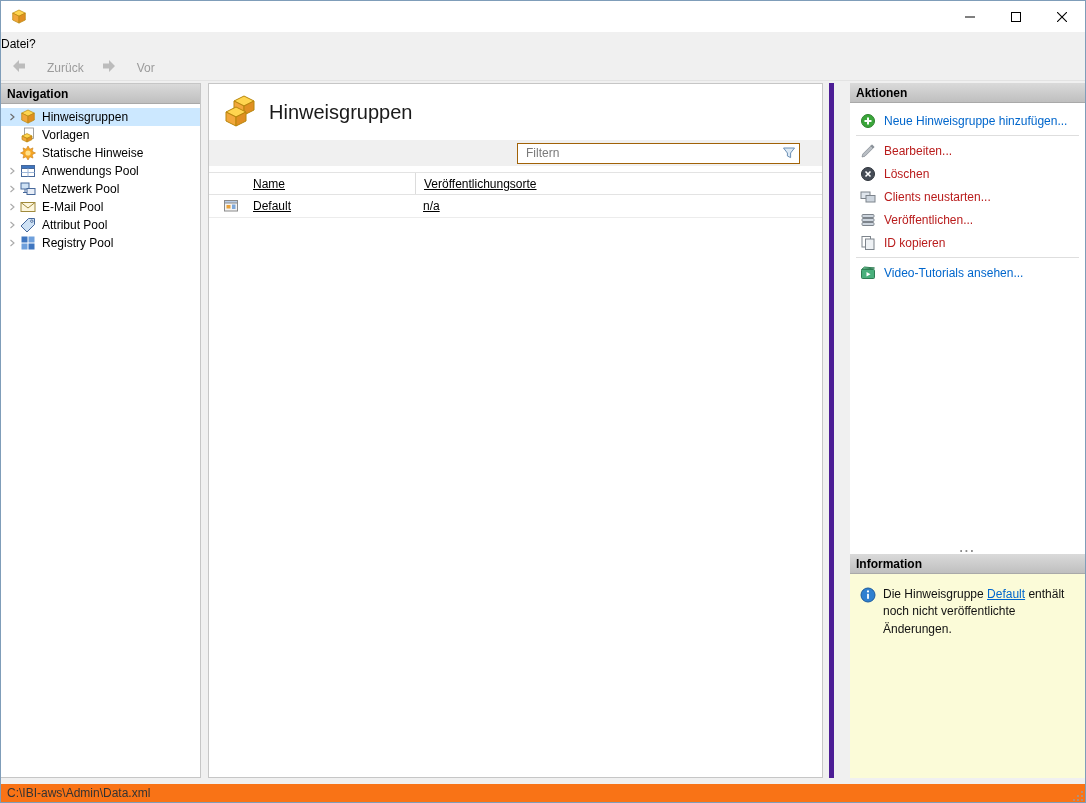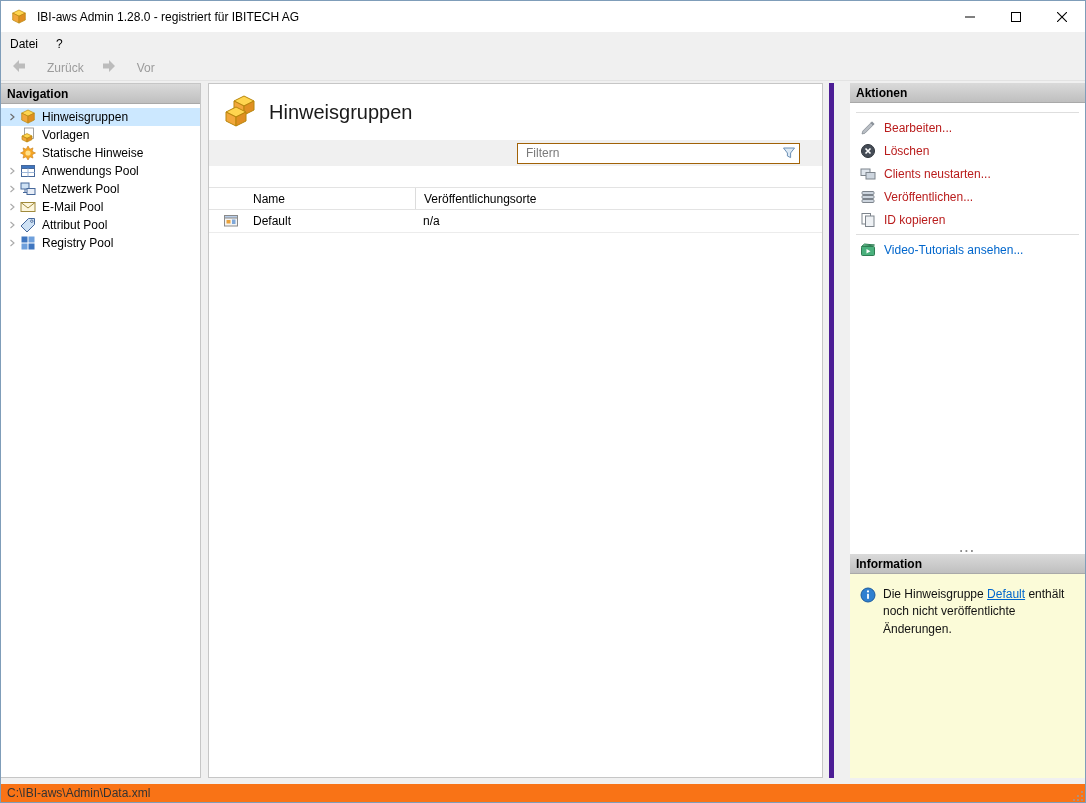--- a/index.html
+++ b/index.html
@@ -9,21 +9,21 @@
 
   
   .titlebar { flex:0 0 31px; background:#fff; display:flex; align-items:center; }
   .app-icon { width:18px; height:18px; margin-left:10px; display:flex; align-items:center; }
   .titlebar .title { margin-left:8px; }
   .win-controls { margin-left:auto; display:flex; height:100%; }
   .win-btn { width:46px; height:100%; display:flex; align-items:center; justify-content:center; cursor:default; }
 
   
   .menubar { flex:0 0 23px; background:#f0f0f0; display:flex; align-items:stretch; }
-  .menu-item { padding:0 9px; display:flex; align-items:center; }
+  .menu-item { padding:0 0; display:flex; align-items:center; }
   .toolbar { flex:0 0 26px; background:#f0f0f0; display:flex; align-items:center; border-bottom:1px solid #e3e3e3; color:#9b9b9b; }
   .tool-btn { display:flex; align-items:center; gap:20px; padding:0 7px; height:22px; margin-left:3px; }
 
   
   .main { flex:1; min-height:0; display:flex; padding:2px 0 6px 0; background:#f0f0f0; }
   .panel-header { flex:0 0 20px; background:linear-gradient(#dadada,#bfbfbf); border-bottom:1px solid #a9a9a9;
                   font-weight:bold; display:flex; align-items:center; padding-left:6px; }
 
   .nav-panel { width:200px; background:#fff; border:1px solid #c6c6c6; border-left:none; display:flex; flex-direction:column; }
   .tree { padding-top:4px; }
@@ -34,21 +34,21 @@
   .tree-label { margin-left:5px; white-space:nowrap; }
 
   .content-panel { flex:1; margin:0 6px 0 7px; background:#fff; border:1px solid #c6c6c6; display:flex; flex-direction:column; min-width:0; }
   .content-header { flex:0 0 56px; display:flex; align-items:center; padding-left:14px; gap:12px; }
   .content-header h1 { font-size:20px; font-weight:400; color:#1a1a1a; }
   .filter-bar { flex:0 0 26px; background:#f0f0f0; display:flex; align-items:center; }
   .filter-box { margin-left:auto; margin-right:22px; width:283px; height:21px; background:#fff; border:1px solid #a16207; display:flex; align-items:center; }
   .filter-box input { border:none; outline:none; flex:1; height:100%; padding:0 8px; font:inherit; color:#333; }
   .filter-box input::placeholder { color:#7a7a7a; }
   .funnel { width:20px; display:flex; justify-content:center; cursor:pointer; }
-  .table { margin-top:21px; }
+  .table { margin-top:6px;text-decoration:underline; }
   .trow { display:flex; align-items:center; height:23px; }
   .thead { border-top:1px solid #e3e3e3; border-bottom:1px solid #e3e3e3; }
   .tbody-row { border-bottom:1px solid #ececec; }
   .cell-icon { flex:0 0 34px; display:flex; justify-content:flex-start; padding-left:14px; }
   .cell-name { flex:0 0 172px; padding-left:10px; }
   .cell-pub { flex:1; padding-left:8px; }
   .thead .cell-pub { border-left:1px solid #dcdcdc; height:100%; display:flex; align-items:center; }
 
   .right-panel { width:256px; display:flex; flex-direction:column; border-left:5px solid #4c1d95;padding-left:16px; }
   .actions-section { flex:1; min-height:0; display:flex; flex-direction:column; }
@@ -76,21 +76,20 @@
 <div class="window">
 
   <div class="titlebar">
     <span class="app-icon">
       <svg width="16" height="16" viewBox="0 0 16 16">
           <path d="M8 1 14.3 4.1 8 7.2 1.7 4.1Z" fill="#ffd54f" stroke="#b8860b" stroke-width=".7"></path>
           <path d="M1.7 4.1 8 7.2v6.9L1.7 11Z" fill="#f2a73b" stroke="#b8860b" stroke-width=".7"></path>
           <path d="M14.3 4.1 8 7.2v6.9L14.3 11Z" fill="#e08f22" stroke="#b8860b" stroke-width=".7"></path>
         </svg>
     </span>
-    <span class="title">IBI-aws Admin 1.28.0 - registriert für IBITECH AG</span>
     <div class="win-controls">
       <div class="win-btn">
         <svg width="10" height="10" viewBox="0 0 10 10">
             <line x1="0" y1="5" x2="10" y2="5" stroke="#000" stroke-width="1"></line>
           </svg>
       </div>
       <div class="win-btn">
         <svg width="10" height="10" viewBox="0 0 10 10">
             <rect x="0.5" y="0.5" width="9" height="9" fill="none" stroke="#000"></rect>
           </svg>
@@ -301,20 +300,29 @@
         </div>
       </div>
     </div>
 
     <div class="right-panel">
 
       <div class="actions-section">
         <div class="panel-header">Aktionen</div>
         <div class="actions-body">
 
+          <div class="action-item link">
+            <span class="aico">
+                <svg width="16" height="16" viewBox="0 0 16 16">
+                  <circle cx="8" cy="8" r="6.5" fill="#3aa63a" stroke="#2d822d"></circle>
+                  <path d="M8 4.5v7M4.5 8h7" stroke="#fff" stroke-width="2"></path>
+                </svg>
+              </span>
+            <span>Neue Hinweisgruppe hinzufügen...</span>
+          </div>
           <div class="action-sep"></div>
 
           <div class="action-item">
             <span class="aico">
                 <svg width="16" height="16" viewBox="0 0 16 16">
                   <path d="M2 14l.8-3L11 2.8 13.2 5 5 13.2Z" fill="#b9bec4" stroke="#7d848c" stroke-width=".7"></path>
                   <path d="M11 2.8 13.2 5l1-1L12 1.8Z" fill="#8d949c" stroke="#7d848c" stroke-width=".7"></path>
                 </svg>
               </span>
             <span>Bearbeiten...</span>

